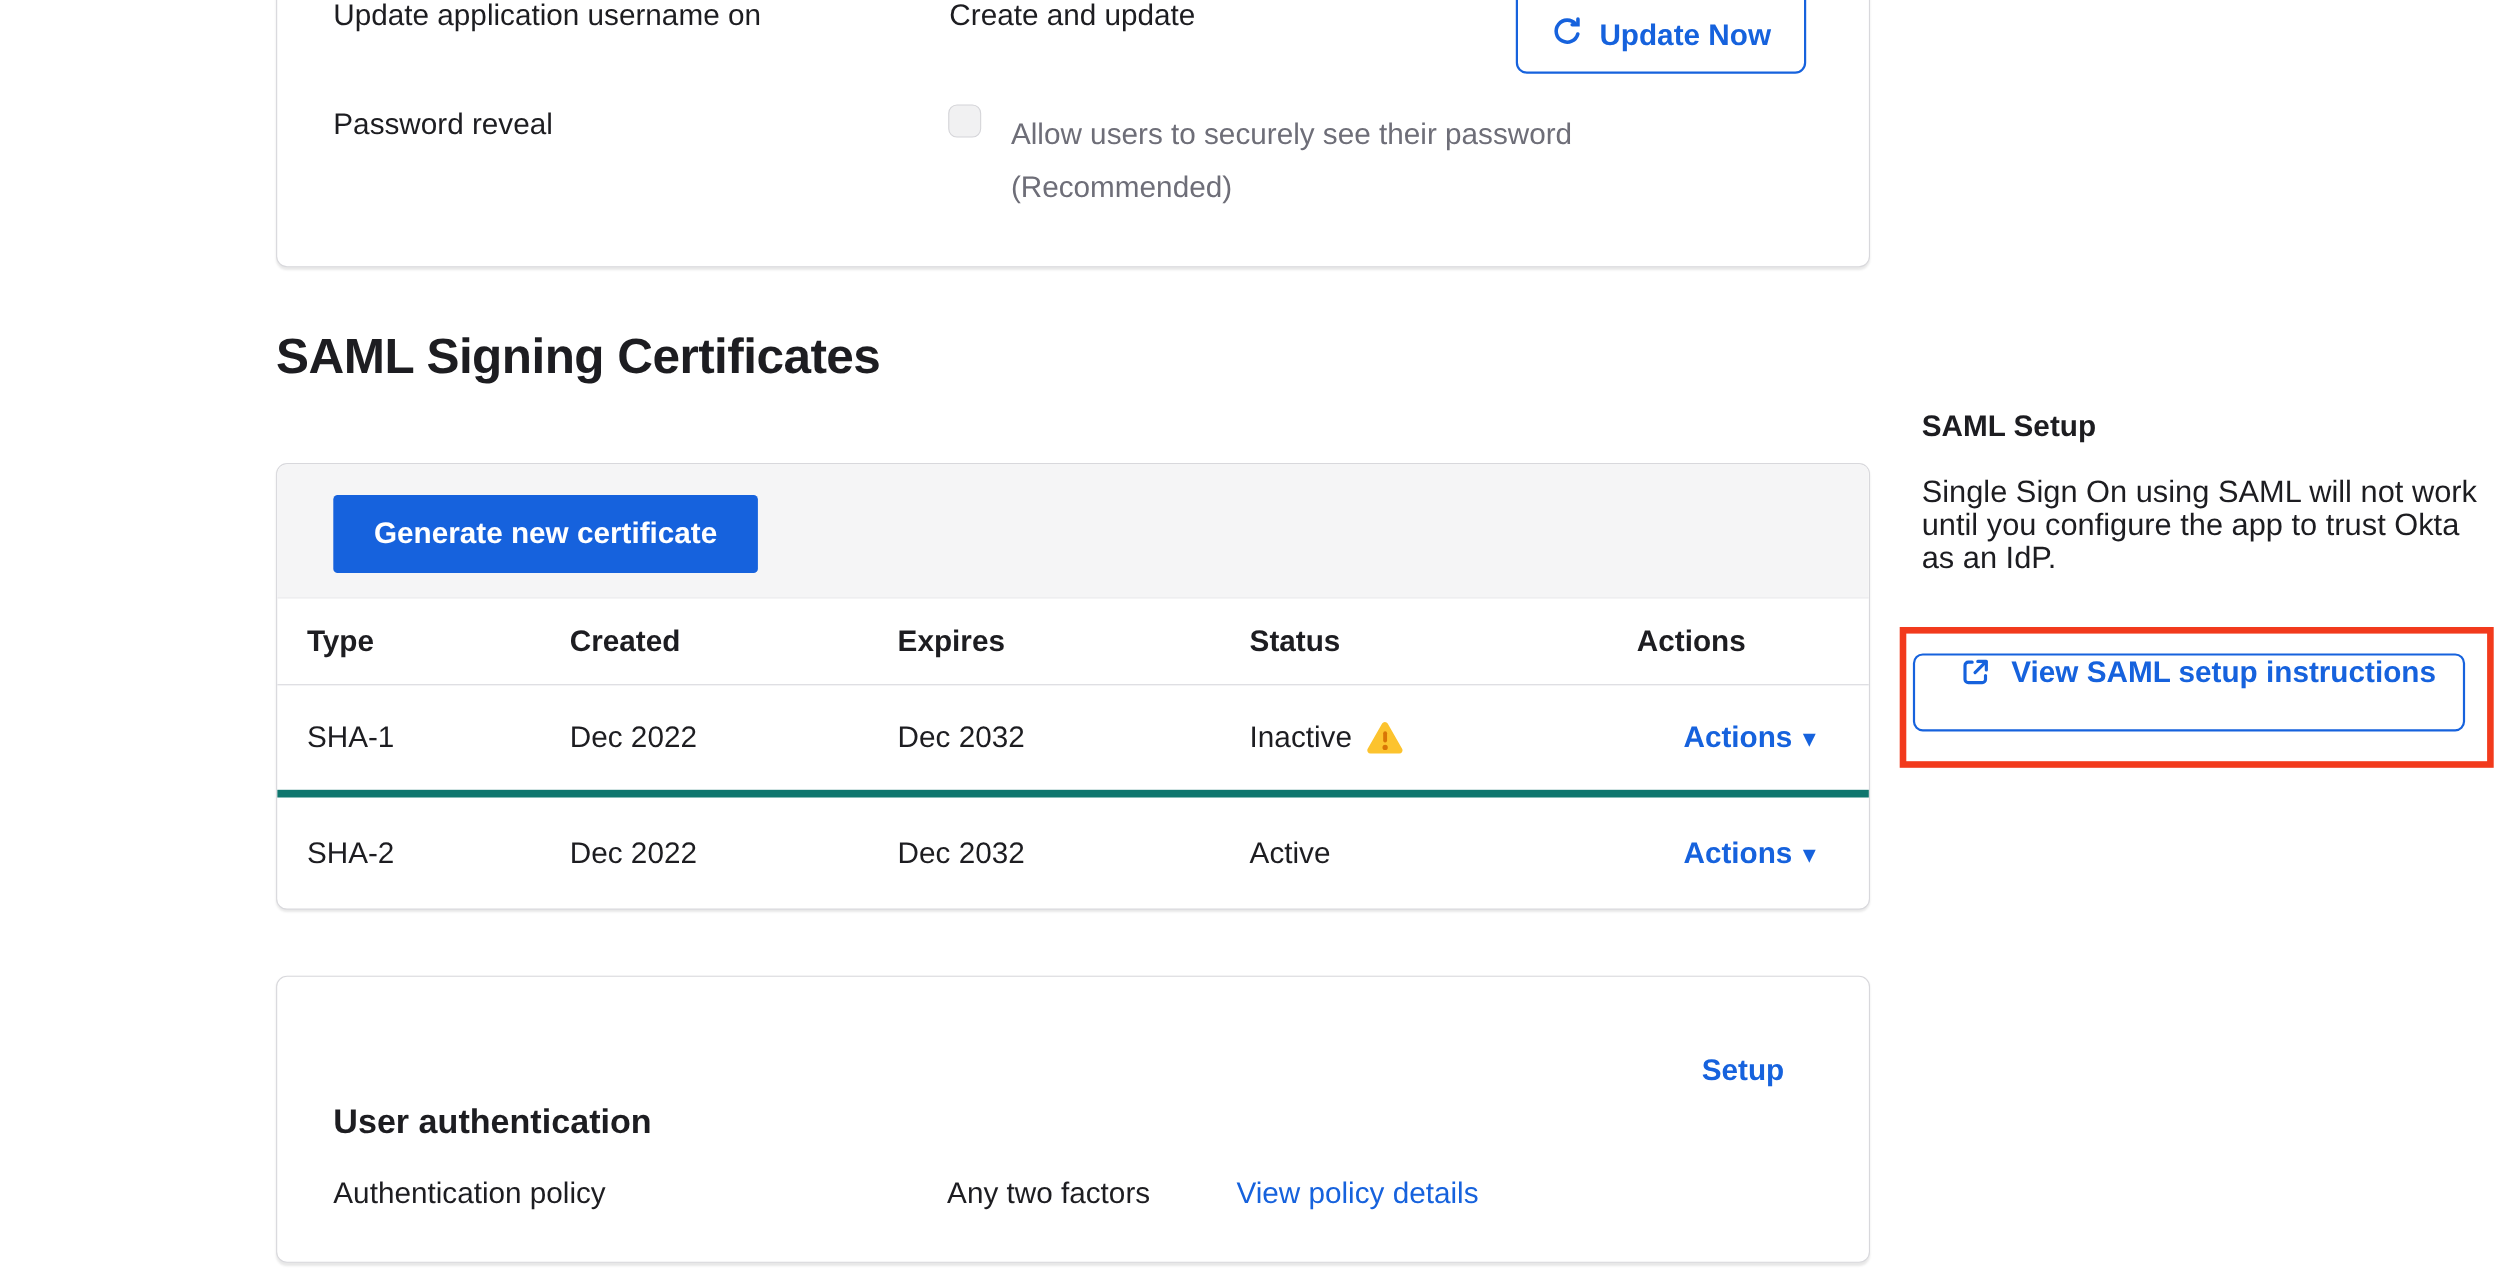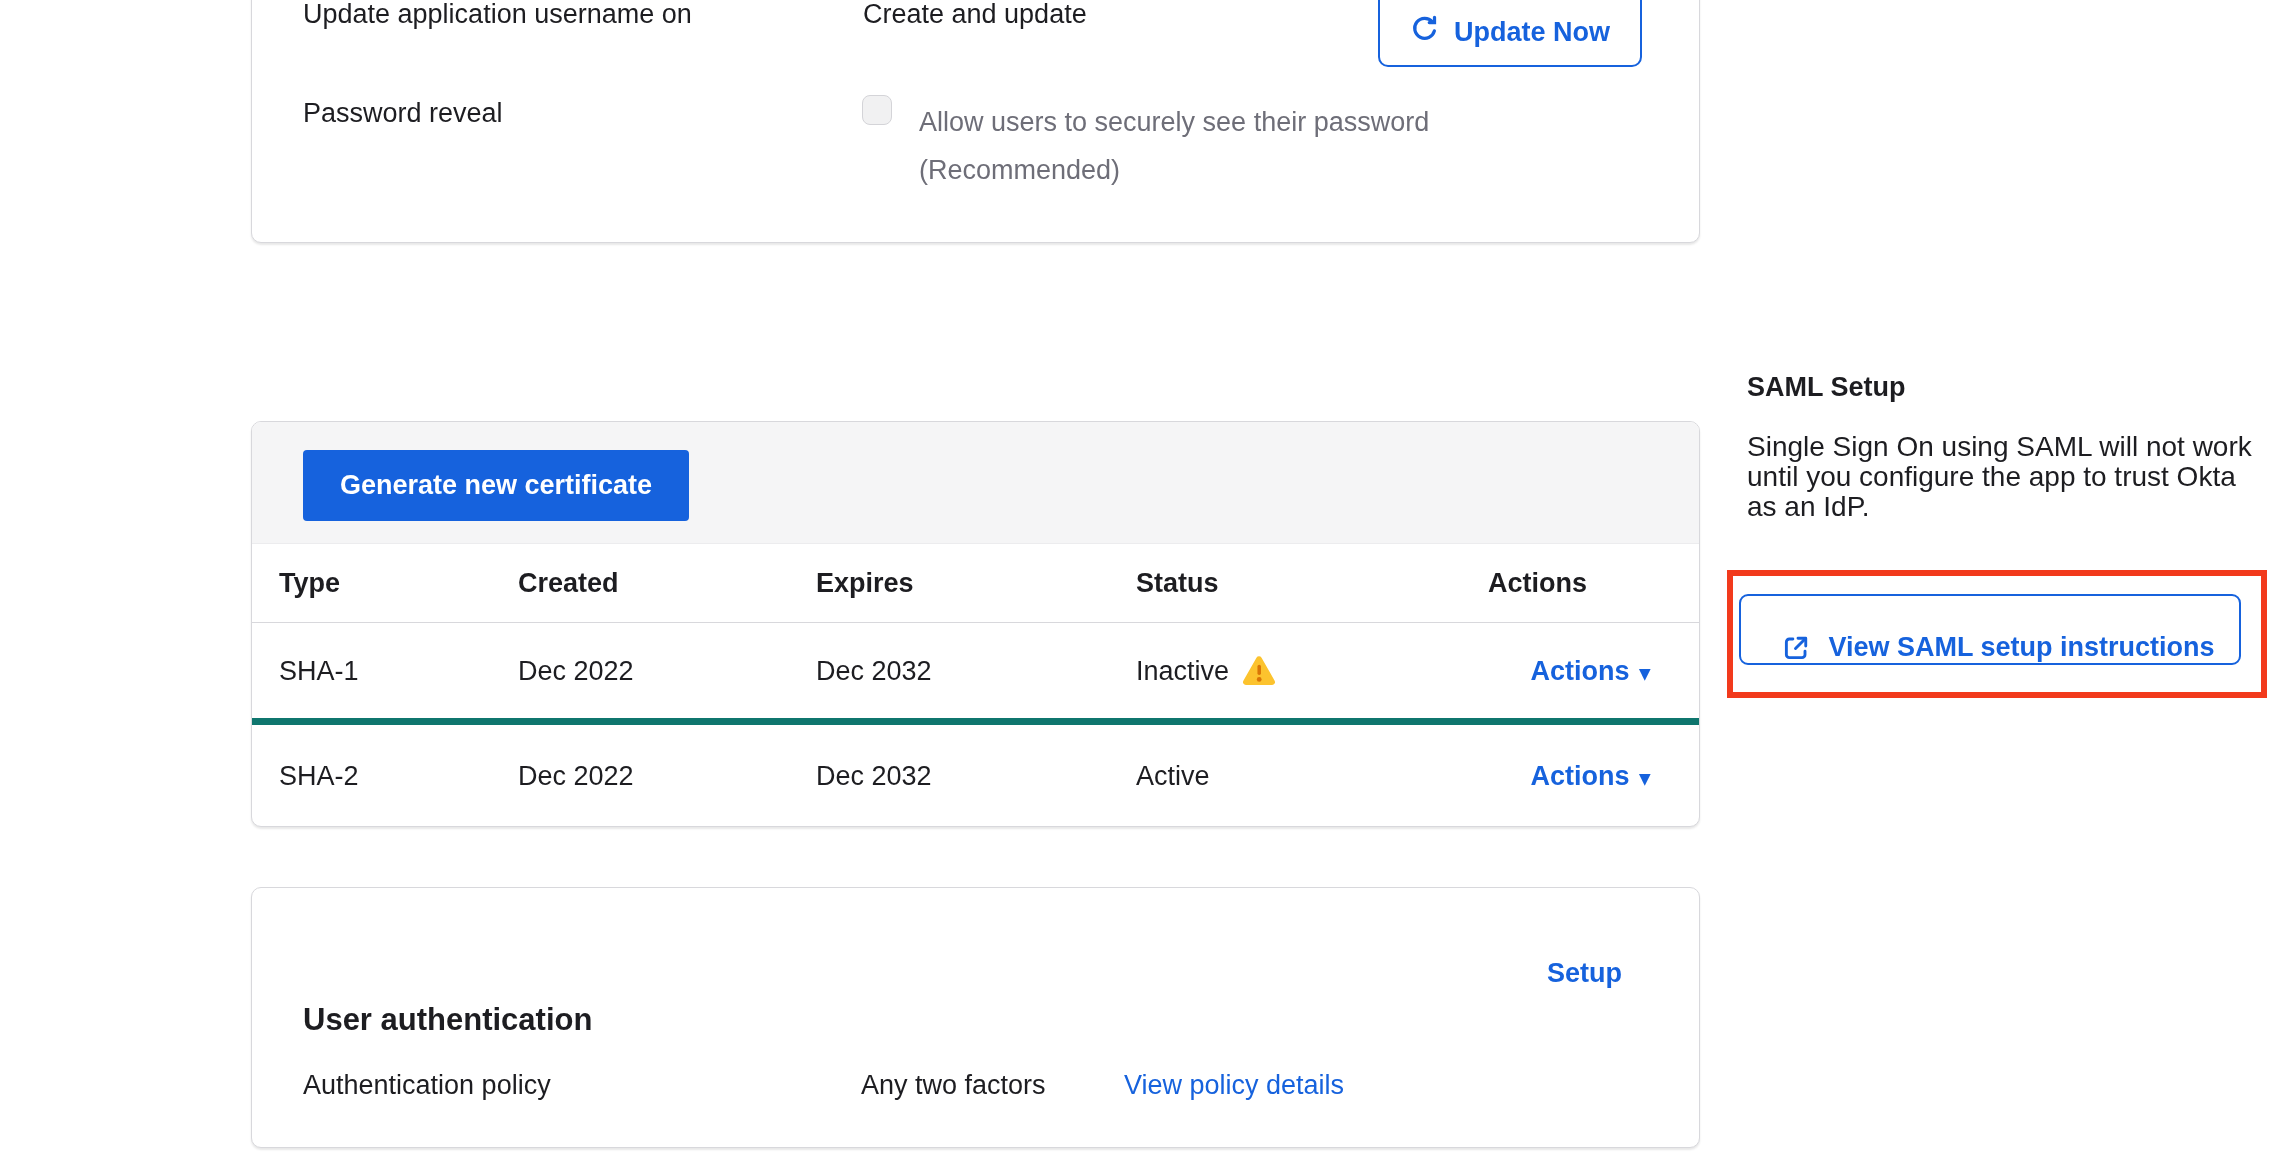--- a/index.html
+++ b/index.html
@@ -65,21 +65,21 @@
   .warn-icon { width:34px; height:31px; }
   
   .side-title { position:absolute; left:1747px; top:372px; font-size:27px; font-weight:bold; color:#1d1d21; }
   .side-desc  { position:absolute; left:1747px; top:432px; width:525px; font-size:28px; line-height:30px; color:#1d1d21; }
   .red-box {
     position:absolute; left:1727px; top:570px; width:540px; height:128px;
     border:6px solid #f23a1c; background:transparent; pointer-events:none;
   }
   .btn-saml {
     position:absolute; left:1739px; top:594px; width:502px; height:71px;
-    display:flex; align-items:flex-end; justify-content:center; gap:17px;
+    display:flex; align-items:flex-start; justify-content:center; gap:17px;
     background:#fff; border:2.5px solid #1662dd; border-radius:9px;
     color:#1662dd; font-size:27px; font-weight:bold; cursor:pointer;
     font-family:"Liberation Sans", sans-serif;
     padding-left:16px;
   }
   
   .card-auth { left:251px; top:887px; width:1449px; height:261px; }
   .auth-title { position:absolute; left:51px; top:66px; font-size:31px; font-weight:bold; color:#1d1d21;margin-top:48px; }
   .edit-link { position:absolute; right:77px; top:70px; font-size:27px; font-weight:bold;
     color:#1662dd; text-decoration:none; cursor:pointer; }
@@ -104,20 +104,21 @@
         </svg>
       </span>
       <span>Update Now</span>
     </button>
 
     <div class="form-label" style="left:51px; top:137px;">Password reveal</div>
     <div class="checkbox"></div>
     <div class="checkbox-label">Allow users to securely see their password (Recommended)</div>
   </section>
 
+  <h1 class="h1">SAML Signing Certificates</h1>
 
   <section class="card card-certs">
     <div class="certs-toolbar"></div>
     <button class="btn-primary">Generate new certificate</button>
 
     <div class="t-head">
       <span class="th col1">Type</span>
       <span class="th col2">Created</span>
       <span class="th col3">Expires</span>
       <span class="th col4">Status</span>

